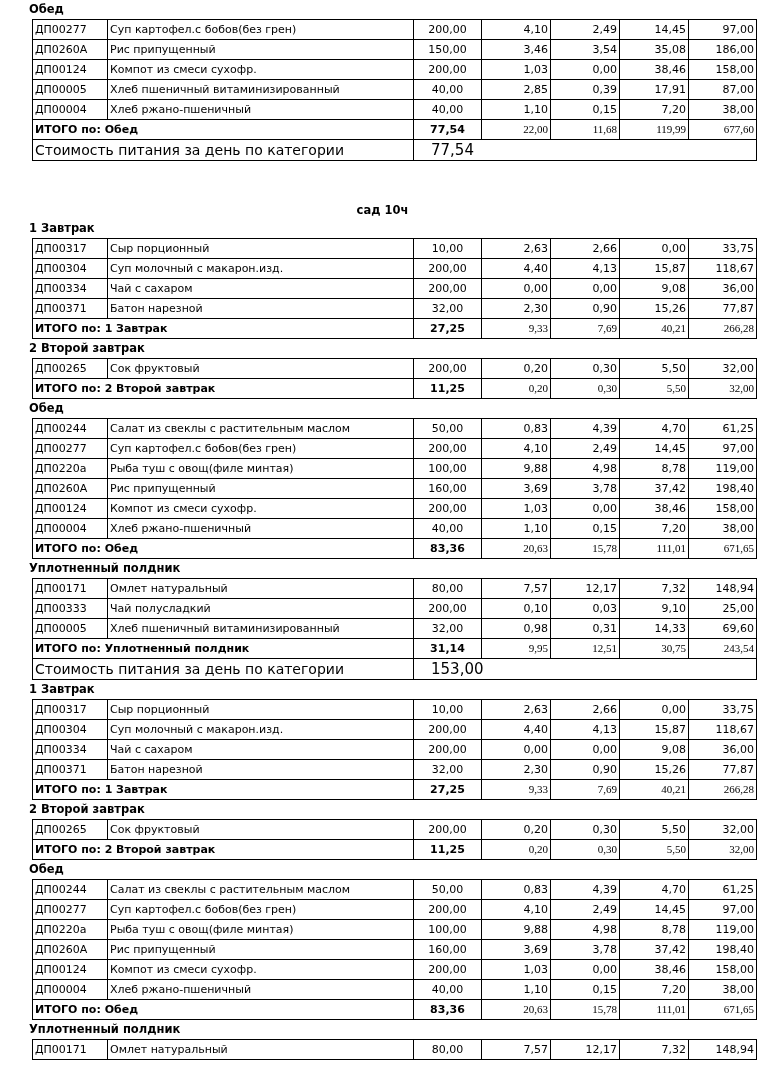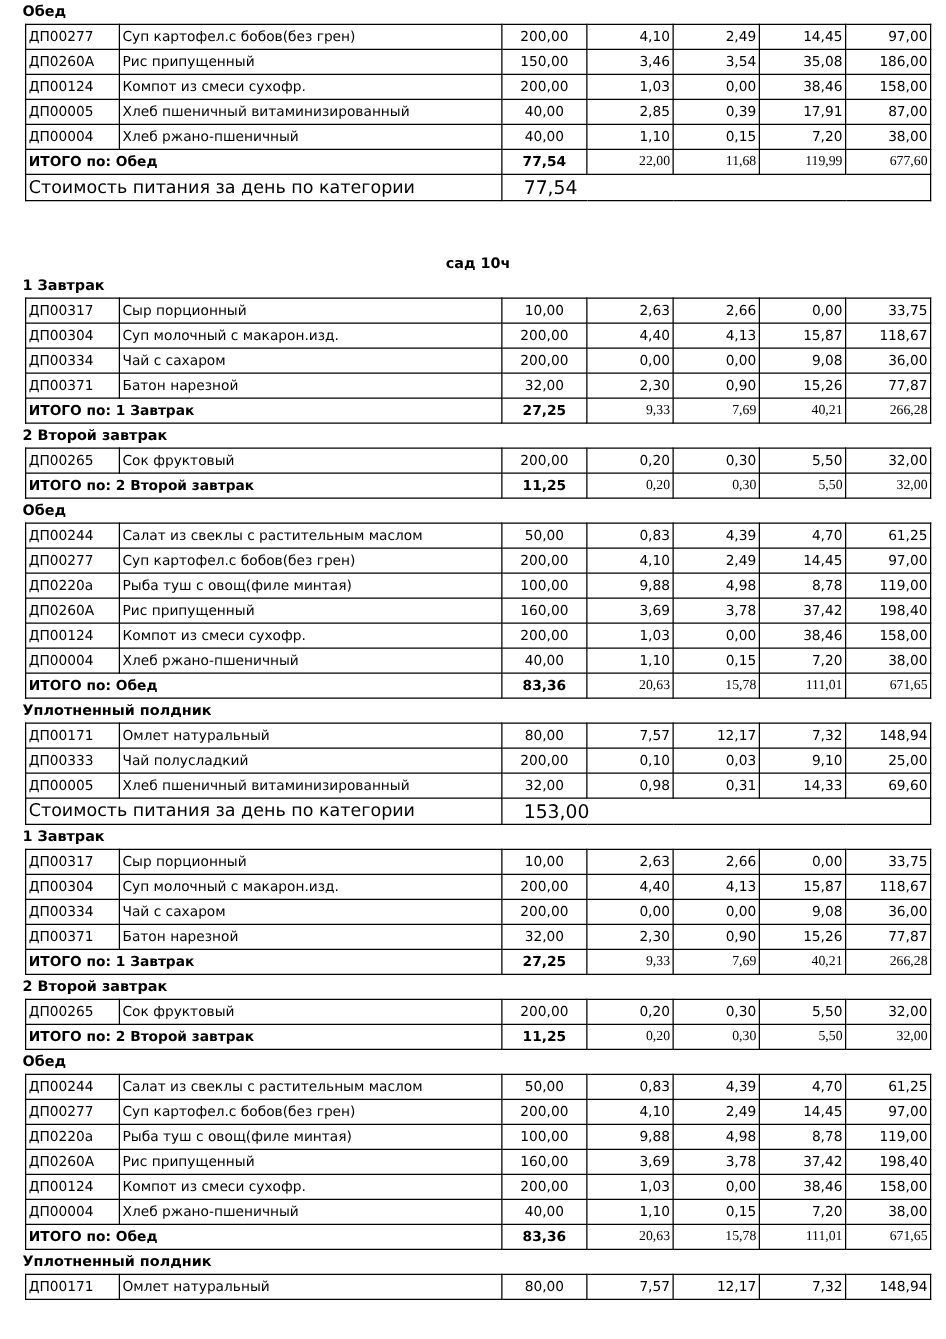--- a/index.html
+++ b/index.html
@@ -1,21 +1,21 @@
 <!DOCTYPE html>
 <html><head>
 <meta charset="utf-8">
 <style>
   html, body { margin:0; padding:0; background:#ffffff; }
   body { width:757px; height:1071px; position:relative; overflow:hidden;
          font-family:"DejaVu Sans", sans-serif; font-size:11px; color:#000; }
   #doc { position:absolute; left:0; top:0; width:757px; }
-  .meal-title { height:19px; line-height:19px; padding-left:18px; font-weight:bold; font-size:11.5px; }
+  .meal-title { height:19px; line-height:19px; padding-left:29px; font-weight:bold; font-size:11.5px; }
   .cat-title { height:20px; line-height:22px; text-align:center; font-weight:bold; font-size:11.5px; padding-left:8px;margin-top:38px; }
-  table { border-collapse:collapse; margin-left:20px; width:721px; table-layout:fixed; }
+  table { border-collapse:collapse; margin-left:32px; width:721px; table-layout:fixed; }
   td { border:1px solid #000; height:19px; padding:0 2px; white-space:nowrap; overflow:hidden; line-height:19px; }
   td.code { width:70px; }
   td.name { width:301px; }
   td.qty { width:63px; text-align:center; }
   td.num { width:64px; text-align:right; }
   td.num5 { width:63px; text-align:right; }
   tr.total td { font-weight:bold; }
   tr.total td.num, tr.total td.num5 { font-weight:normal;font-family:Liberation Serif, serif; }
   tr.total td.qty { font-weight:bold; }
   tr.cost td { height:20px; line-height:20px; font-weight:normal; font-size:14px; }
@@ -249,20 +249,28 @@
         </tr>
         <tr>
           <td class="code">ДП00005</td>
           <td class="name">Хлеб пшеничный витаминизированный</td>
           <td class="qty">32,00</td>
           <td class="num">0,98</td>
           <td class="num">0,31</td>
           <td class="num">14,33</td>
           <td class="num5">69,60</td>
         </tr>
+        <tr class="total">
+          <td colspan="2">ИТОГО по: Уплотненный полдник</td>
+          <td class="qty">31,14</td>
+          <td class="num">9,95</td>
+          <td class="num">12,51</td>
+          <td class="num">30,75</td>
+          <td class="num5">243,54</td>
+        </tr>
         <tr class="cost">
           <td colspan="2">Стоимость питания за день по категории</td>
           <td colspan="5" class="costval">153,00</td>
         </tr>
       </tbody>
     </table>
     <div class="meal-title">1 Завтрак</div>
     <table>
       <tbody>
         <tr>

